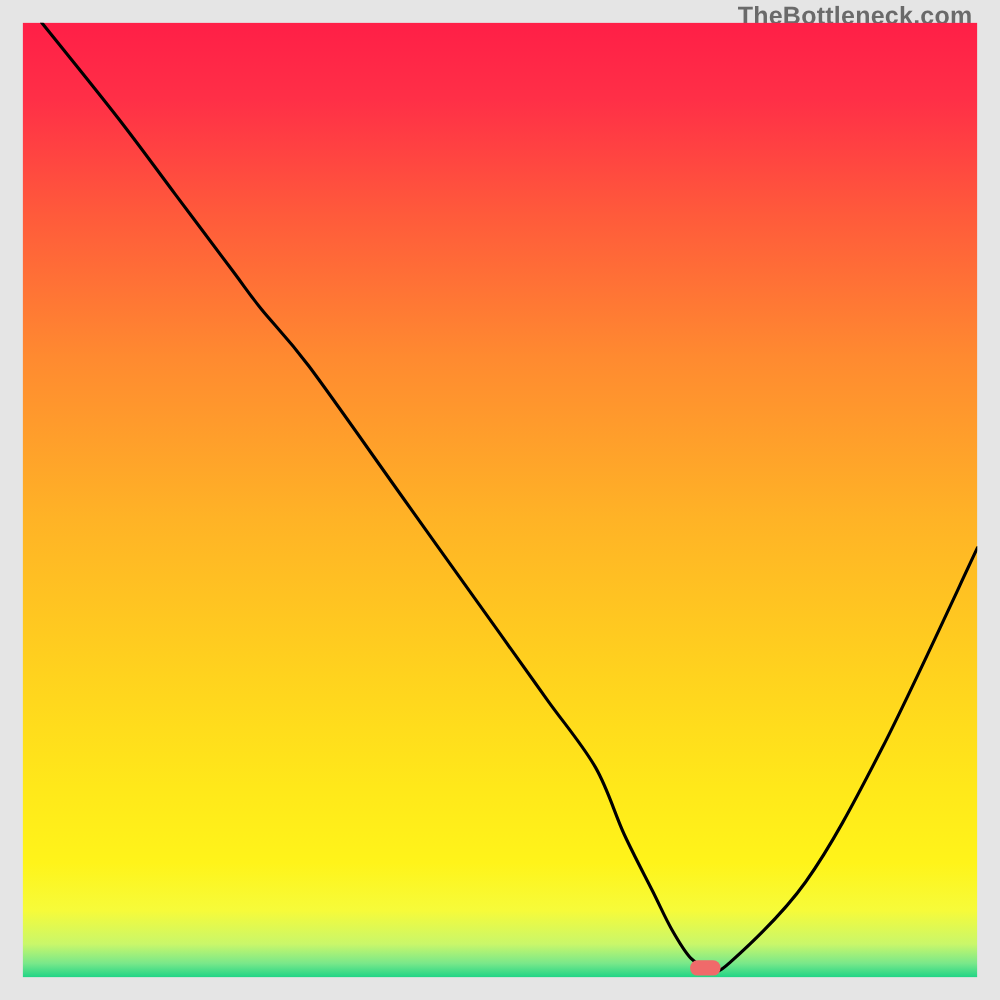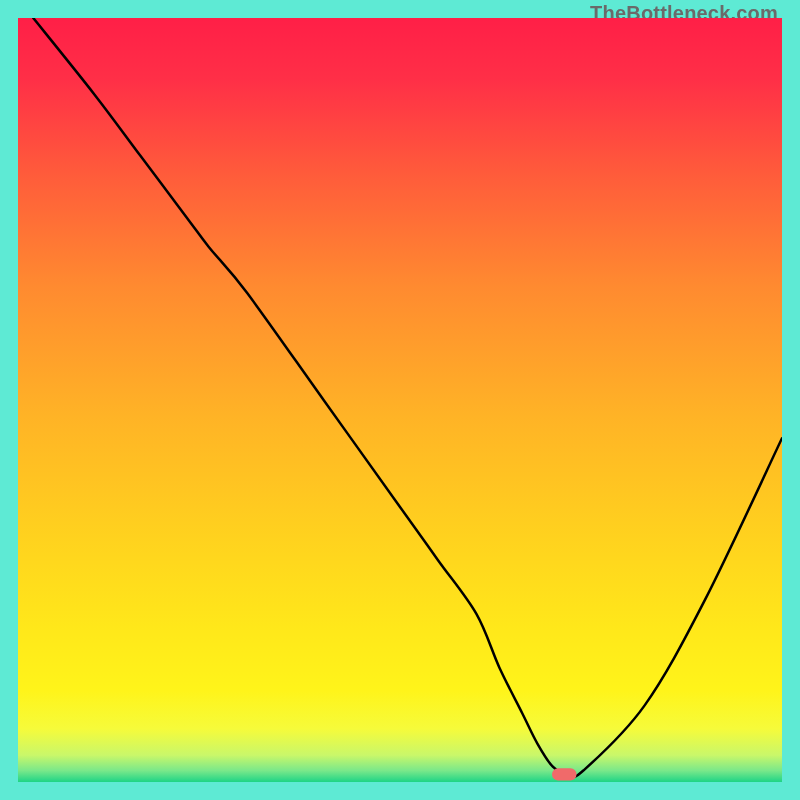--- a/index.html
+++ b/index.html
@@ -7,21 +7,21 @@
     padding: 0;
     width: 800px;
     height: 800px;
     background: #000;
     font-family: Arial, Helvetica, sans-serif;
   }
   .frame {
     position: relative;
     width: 800px;
     height: 800px;
-    background: #5eead4;
+    background: #e5e5e5;
     text-decoration: underline;
   }
   .plot {
     position: absolute;
     left: 18px;
     top: 18px;
     width: 764px;
     height: 764px;
     overflow: hidden;
   }

